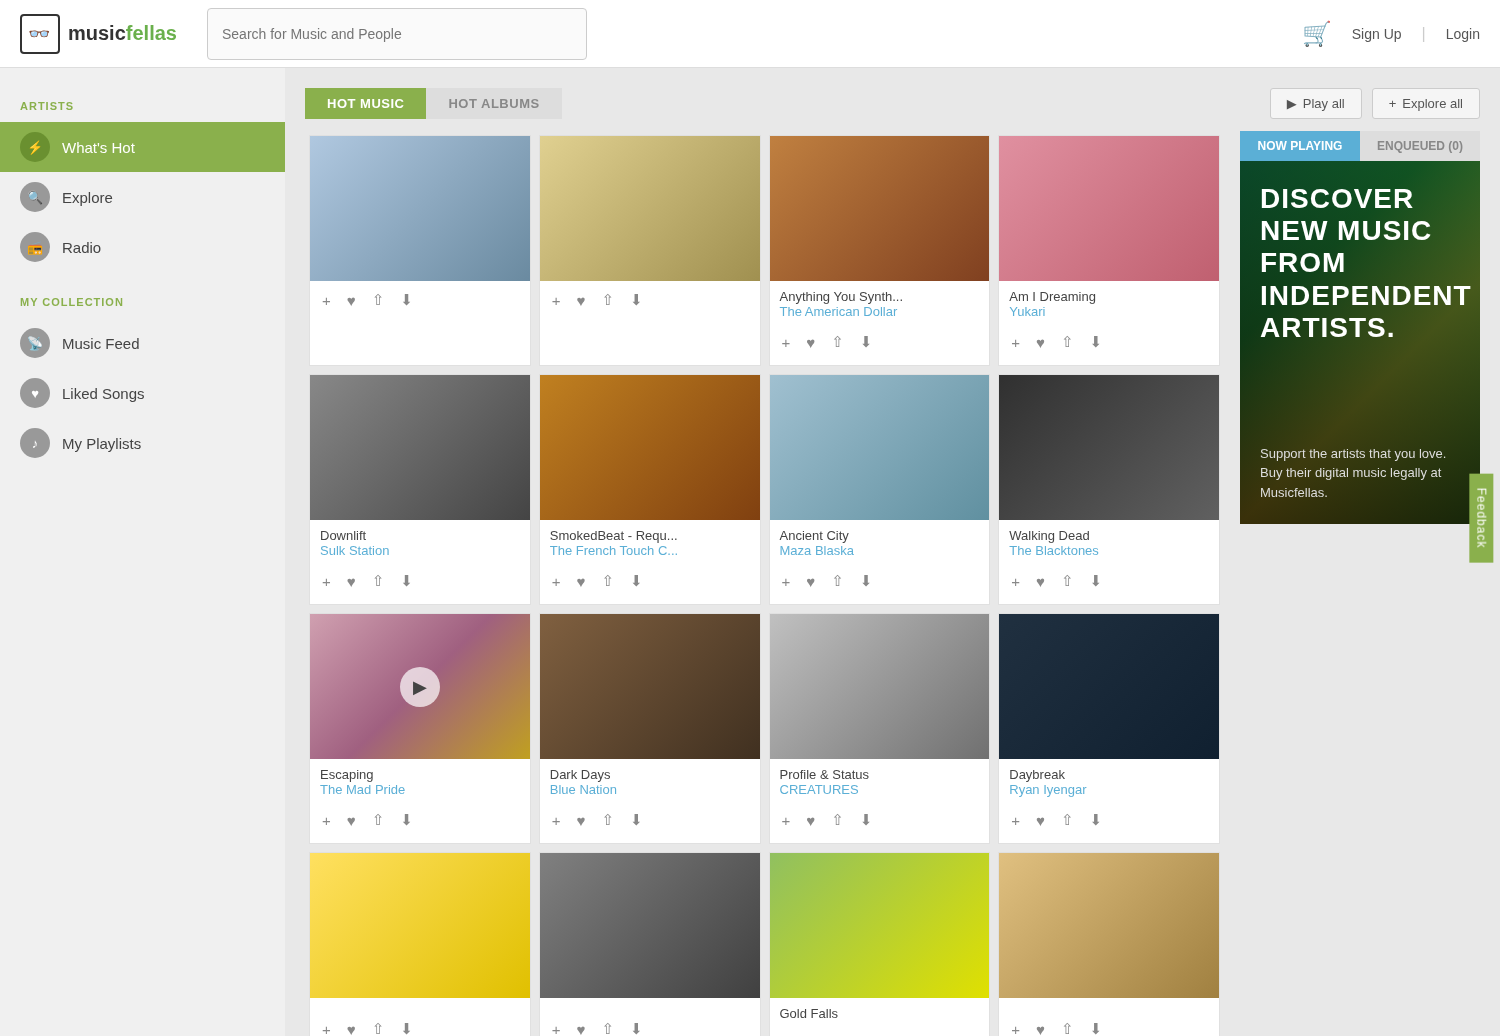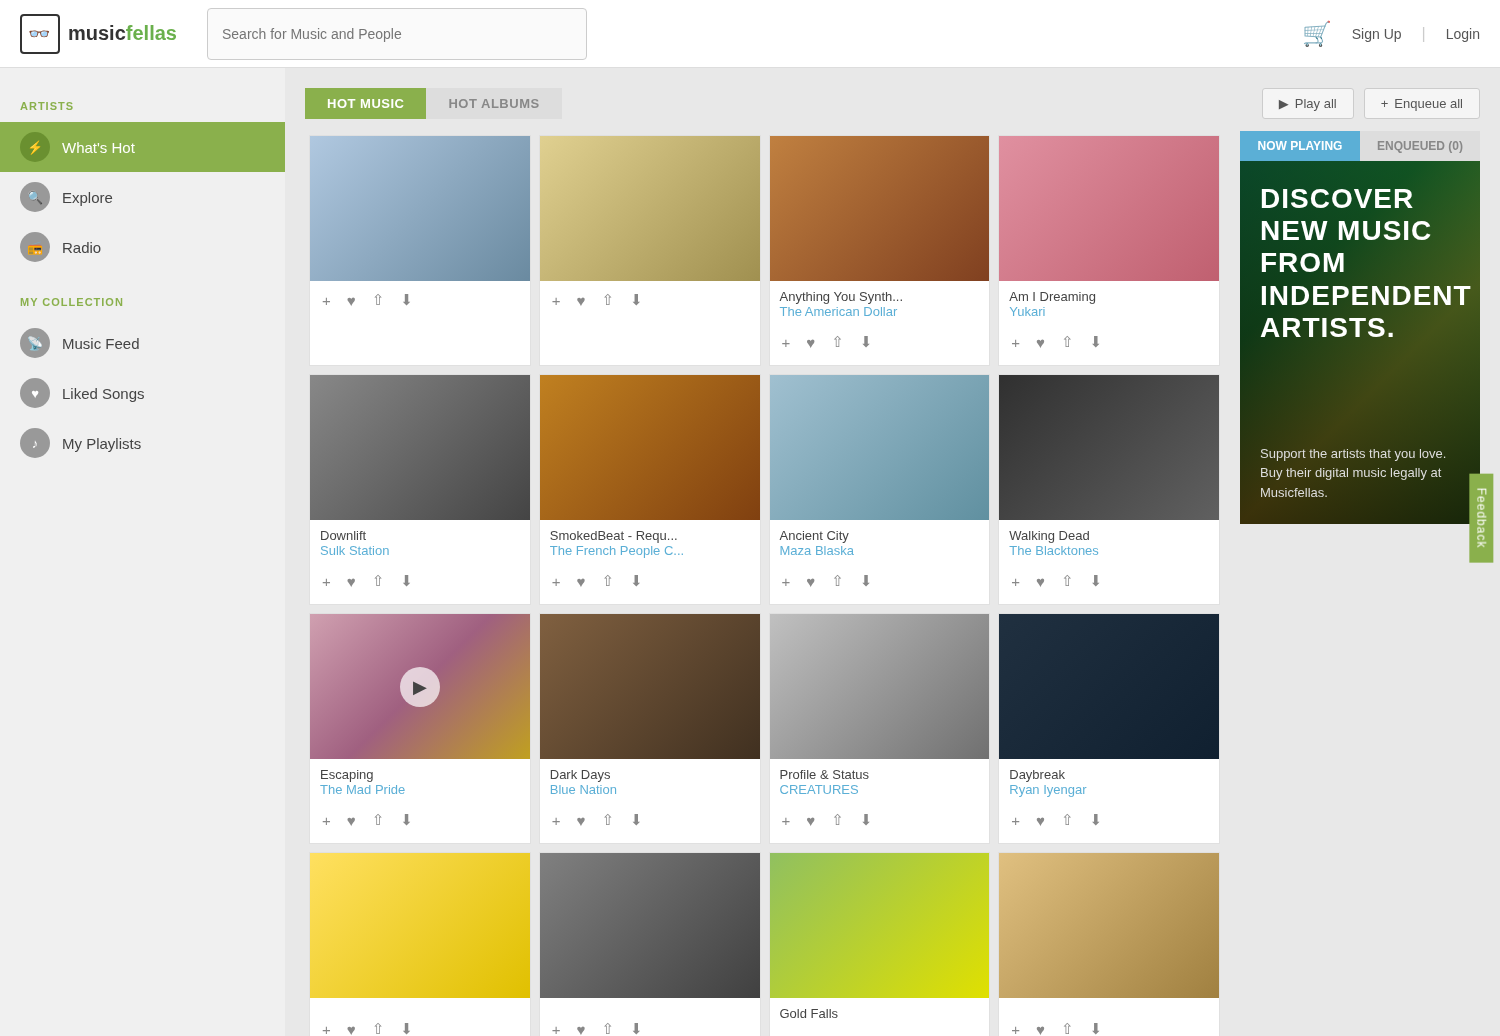--- a/index.html
+++ b/index.html
@@ -328,21 +328,21 @@
 
     <div class="main-header-row">
       <button class="tab active">HOT MUSIC</button>
       <button class="tab inactive">HOT ALBUMS</button>
       <button class="play-all-btn">
         <span>▶</span>
         <span>Play all</span>
       </button>
       <button class="enqueue-btn">
         <span>+</span>
-        <span>Enqueue all</span>
+        <span>Explore all</span>
       </button>
     </div>
 
     <div class="content-area">
 
       <div class="music-area">
         <div class="music-grid" id="music-grid">
 
         <div class="music-card">
               <div class="thumb-placeholder" style="background: linear-gradient(135deg, rgb(176, 200, 224), rgb(106, 138, 160));"></div>
@@ -398,21 +398,21 @@
                 <button class="action-btn">+</button>
                 <button class="action-btn">♥</button>
                 <button class="action-btn">⇧</button>
                 <button class="action-btn">⬇</button>
               </div>
             </div>
             <div class="music-card">
               <div class="thumb-placeholder" style="background: linear-gradient(135deg, rgb(192, 128, 32), rgb(128, 64, 16));"></div>
               <div class="music-info">
                 <div class="music-title">SmokedBeat - Requ...</div>
-                <div class="music-artist">The French People C...</div>
+                <div class="music-artist">The French Touch C...</div>
               </div>
               <div class="music-actions">
                 <button class="action-btn">+</button>
                 <button class="action-btn">♥</button>
                 <button class="action-btn">⇧</button>
                 <button class="action-btn">⬇</button>
               </div>
             </div>
             <div class="music-card">
               <div class="thumb-placeholder" style="background: linear-gradient(135deg, rgb(160, 192, 208), rgb(96, 144, 160));"></div>

